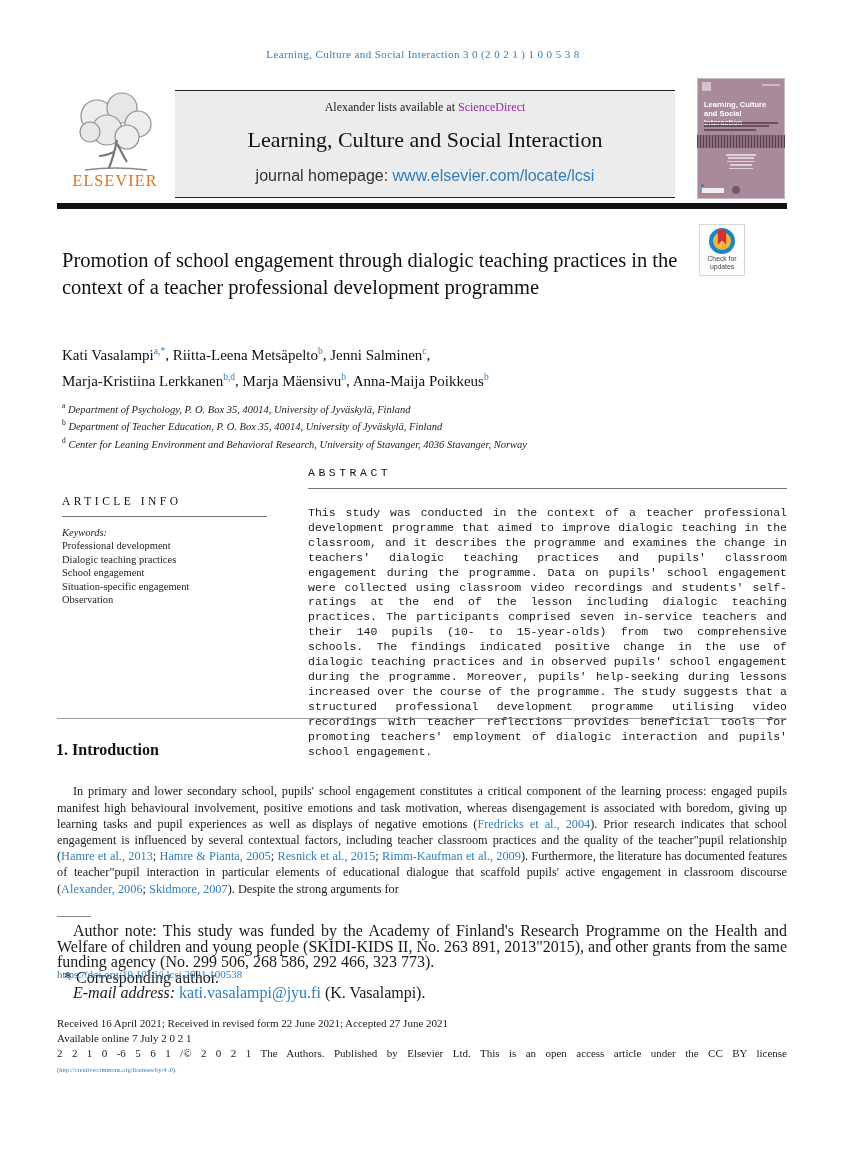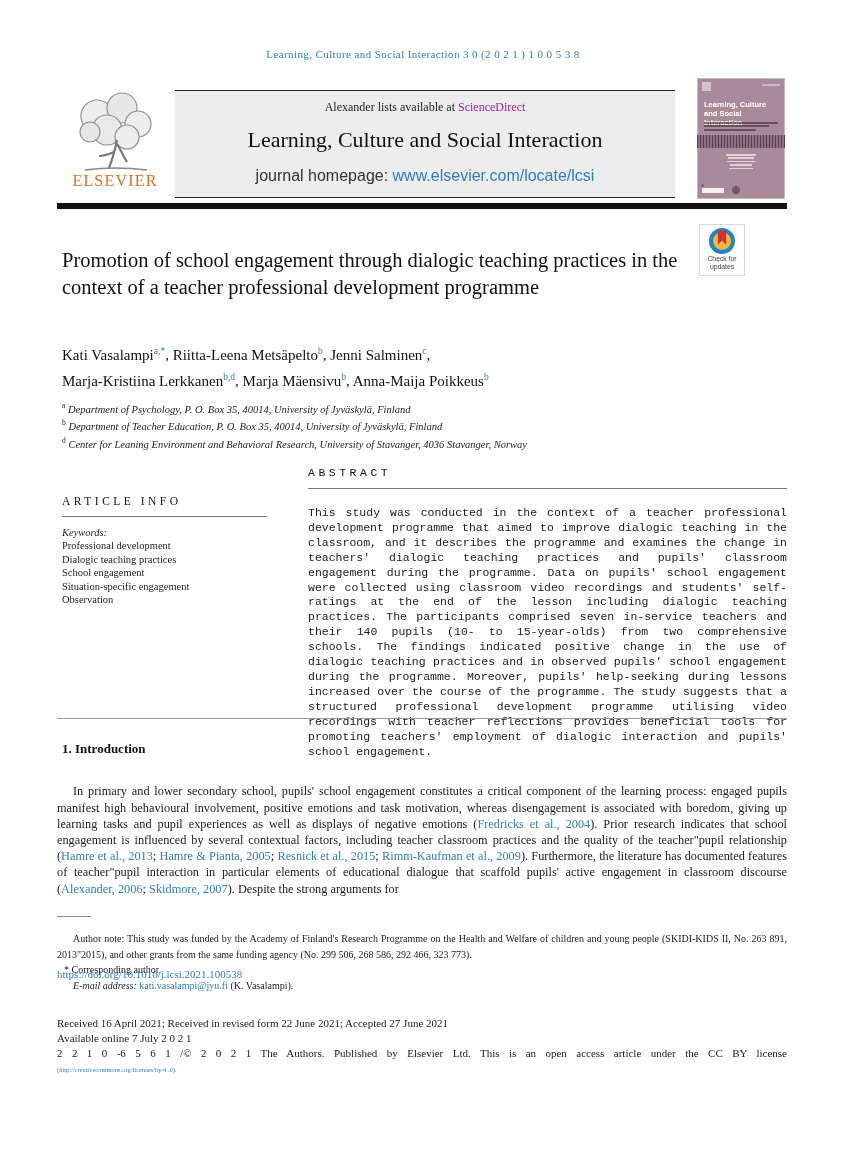--- a/index.html
+++ b/index.html
@@ -67,28 +67,28 @@
   .abs-col{position:absolute;left:308px;top:466px;width:479px;font-family:Liberation Mono, monospace;}
   .col-head{font-size:11.5px;letter-spacing:3.5px;color:#111;}
   .col-rule{border:none;border-top:1px solid #777;margin:9px 0 0 0;}
   .keywords{margin-top:9px;font-size:10.5px;line-height:13.4px;color:#222;}
   .kw-label{font-style:italic;}
   .abs-text{margin-top:17px;font-size:11.5px;line-height:14.9px;text-align:justify;color:#1a1a1a;}
 
   .rule-thin-full{position:absolute;left:57px;top:718px;width:730px;border:none;border-top:1px solid #999;margin:0;}
 
   
-  .intro-head{position:absolute;left:62px;top:741px;font-size:13px;font-weight:bold;color:#111;}
+  .intro-head{position:absolute;left:56px;top:741px;font-size:16px;font-weight:bold;color:#111;}
   .intro-p{position:absolute;left:57px;top:771px;width:730px;font-size:12.3px;line-height:16.2px;
            text-align:justify;text-indent:16px;color:#1a1a1a;}
   .cite{color:#2f7dbc;}
 
   
   .fn-rule{position:absolute;left:57px;top:916px;width:34px;border:none;border-top:1px solid #888;margin:0;}
-  .footnote{position:absolute;left:57px;top:923px;width:730px;font-size:10px;line-height:15.6px;color:#1a1a1a;margin-top:8px;}
+  .footnote{position:absolute;left:57px;top:923px;width:730px;font-size:16px;line-height:15.6px;color:#1a1a1a;}
   .fn-note{text-align:justify;text-indent:16px;margin:0;}
   .fn-corr{margin:0 0 0 7px;}
   .fn-email{margin:0 0 0 16px;}
   .email-label{font-style:italic;}
   .link{color:#2f7dbc;}
 
   
   .footer-doi{position:absolute;left:57px;top:968px;font-size:11px;color:#2f7dbc;}
   .footer-received{position:absolute;left:57px;top:1017px;font-size:11px;color:#1a1a1a;}
   .footer-available{position:absolute;left:57px;top:1032px;font-size:11px;color:#1a1a1a;}

